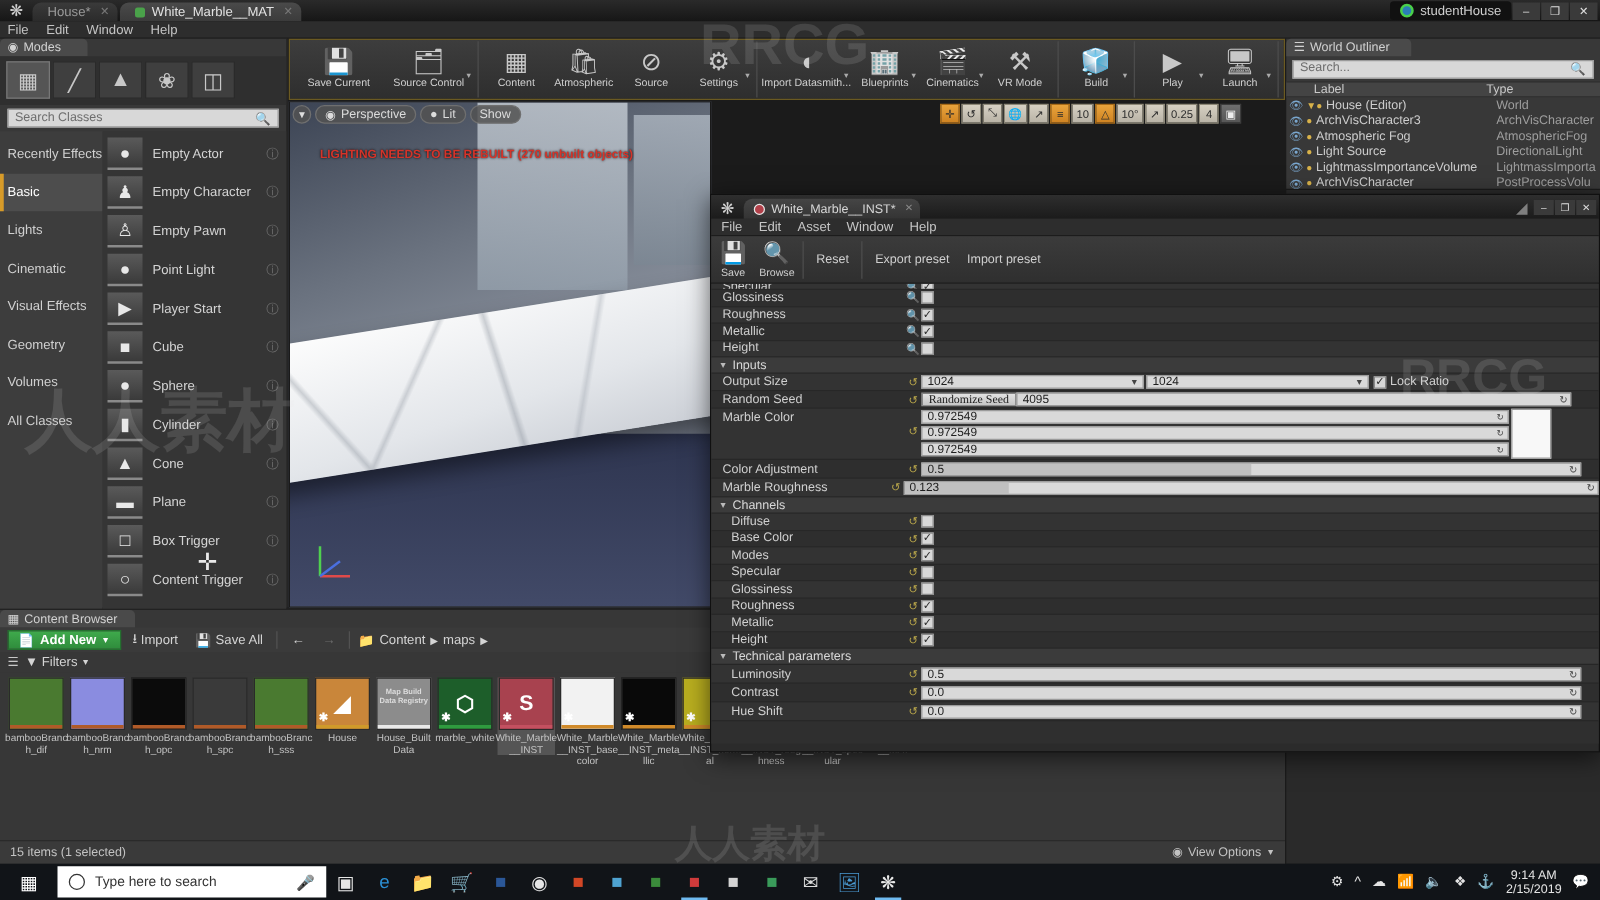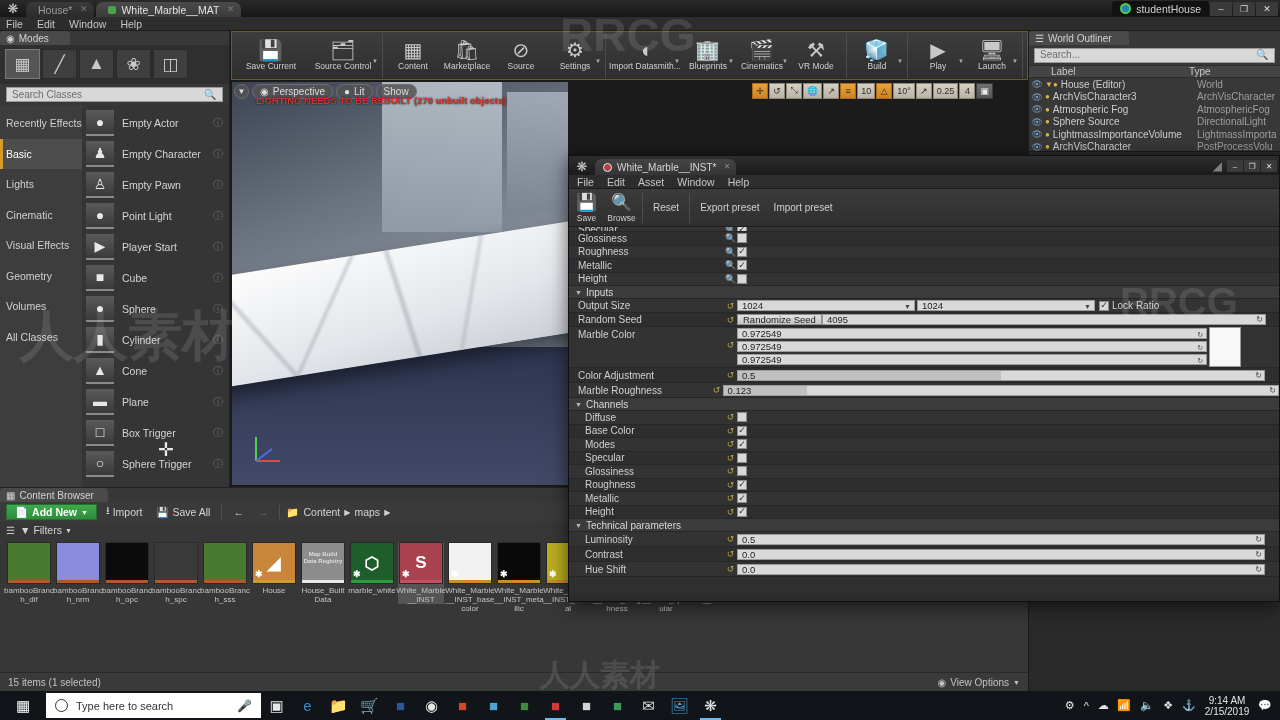--- a/index.html
+++ b/index.html
@@ -89,21 +89,21 @@
       linear-gradient(95deg,transparent 63%,#9aa1ab 64%,transparent 65%),
       linear-gradient(48deg,transparent 18%,#848c96 19%,transparent 20%); }
   .vp-floor { position:absolute; left:0; top:265px; width:338px; height:140px;
     background:linear-gradient(#2e3550,#424a68); }
   .vp-toolrow { position:absolute; left:2px; top:2px; display:flex; align-items:center; gap:3px; }
   .vp-pill { height:15px; padding:0 7px; border-radius:8px; background:rgba(82,82,82,.85);
     border:1px solid #6f6f6f; color:#dcdcdc; font-size:10px; display:flex; align-items:center; gap:4px; }
   .vp-caret { width:15px; height:15px; border-radius:8px; background:rgba(82,82,82,.85);
     border:1px solid #6f6f6f; color:#ddd; font-size:8px; display:flex; align-items:center;
     justify-content:center; }
-  .vp-warn { position:absolute; left:24px; top:13px; color:#d4342a; font-size:9.5px;
+  .vp-warn { position:absolute; left:24px; top:36px; color:#d4342a; font-size:9.5px;
     font-weight:bold; white-space:nowrap; text-shadow:0 0 2px #000; }
   .vp-cross { position:absolute; left:158px; top:438px; color:#e9e9e9; font-size:19px; }
   .vp-gizmo { position:absolute; left:18px; top:345px; width:40px; height:40px; }
 
   
   .vp-rt { position:absolute; left:752px; top:82px; height:17px; display:flex;
     align-items:center; gap:1px; }
   .vt { height:16px; min-width:16px; padding:0 3px; background:linear-gradient(#d6d0c3,#b9b3a6);
     border:1px solid #8d8878; display:flex; align-items:center; justify-content:center;
     font-size:9px; color:#2d2d2d; gap:2px; }
@@ -167,21 +167,21 @@
   .sec .ar { font-size:7px; color:#bbb; }
   .txtin { height:11px; background:#d9d9d9; border:1px solid #9b9b9b; display:flex;
     align-items:center; padding:0 4px; font-size:9.5px; color:#1e1e1e; position:relative; }
   .ddarrow { position:absolute; right:3px; top:0; font-size:7px; color:#444; line-height:11px; }
   .slider { height:11px; background:#d9d9d9; border:1px solid #9b9b9b; position:relative;
     display:flex; align-items:center; }
   .slider .fill { position:absolute; left:0; top:0; bottom:0; background:#c0c0c0; }
   .slider .val { position:relative; z-index:2; padding-left:4px; font-size:9.5px; color:#1e1e1e; }
   .slider .rev { position:absolute; right:2px; font-size:8px; color:#444; z-index:2; }
   .btn-sm { height:11px; background:linear-gradient(#e2e2e2,#c6c6c6); border:1px solid #8e8e8e;
-    padding:0 5px; font-size:9.5px; color:#1b1b1b; display:flex; align-items:center; }
+    padding:0 5px; font-size:9.5px; color:#1b1b1b; display:flex; align-items:center;font-family:Liberation Serif, serif; }
   .swatch { width:32px; height:40px; background:#f8f8f8; border:1px solid #9b9b9b; }
   .lockrow { display:flex; align-items:center; gap:3px; font-size:10px; color:#d0d0d0; }
 
   
   .cb { position:absolute; left:0; top:487px; width:1028px; height:204px; background:#373737;
     border-top:1px solid #222; }
   .cb-tab { height:14px; background:#4a4a4a; display:flex; align-items:center; gap:4px;
     padding:0 6px; font-size:10px; color:#d2d2d2; width:108px;
     border-top-left-radius:4px; border-top-right-radius:4px; }
   .cb-tools { height:20px; display:flex; align-items:center; gap:4px; padding:2px 6px;
@@ -343,21 +343,21 @@
             <span class="item-lbl">Plane</span>
             <span class="item-q">ⓘ</span>
           </div>
           <div class="item">
             <span class="item-thumb">□</span>
             <span class="item-lbl">Box Trigger</span>
             <span class="item-q">ⓘ</span>
           </div>
           <div class="item">
             <span class="item-thumb">○</span>
-            <span class="item-lbl">Sphere Trigger</span>
+            <span class="item-lbl">Content Trigger</span>
             <span class="item-q">ⓘ</span>
           </div>
         </div>
     </div>
   </div>
 
   <div class="maintoolbar" id="main-toolbar">
       <div class="tb-group">
         <div class="tb-btn tb-wide">
           <span class="gi">💾</span>
@@ -369,21 +369,21 @@
           <span class="car">▼</span>
         </div>
       </div>
       <div class="tb-group">
         <div class="tb-btn">
           <span class="gi">▦</span>
           <span class="lb">Content</span>
         </div>
         <div class="tb-btn">
           <span class="gi">🛍</span>
-          <span class="lb">Marketplace</span>
+          <span class="lb">Atmospheric</span>
         </div>
         <div class="tb-btn">
           <span class="gi">⊘</span>
           <span class="lb">Source</span>
         </div>
         <div class="tb-btn">
           <span class="gi">⚙</span>
           <span class="lb">Settings</span>
           <span class="car">▼</span>
         </div>
@@ -512,21 +512,21 @@
           <span class="nm">
             <span style="color:#d8b24a;font-size:8px">●</span>
             <span>Atmospheric Fog</span>
           </span>
           <span class="ty">AtmosphericFog</span>
         </div>
         <div class="out-row">
           <span class="eye">👁</span>
           <span class="nm">
             <span style="color:#d8b24a;font-size:8px">●</span>
-            <span>Sphere Source</span>
+            <span>Light Source</span>
           </span>
           <span class="ty">DirectionalLight</span>
         </div>
         <div class="out-row">
           <span class="eye">👁</span>
           <span class="nm">
             <span style="color:#d8b24a;font-size:8px">●</span>
             <span>LightmassImportanceVolume</span>
           </span>
           <span class="ty">LightmassImporta</span>

